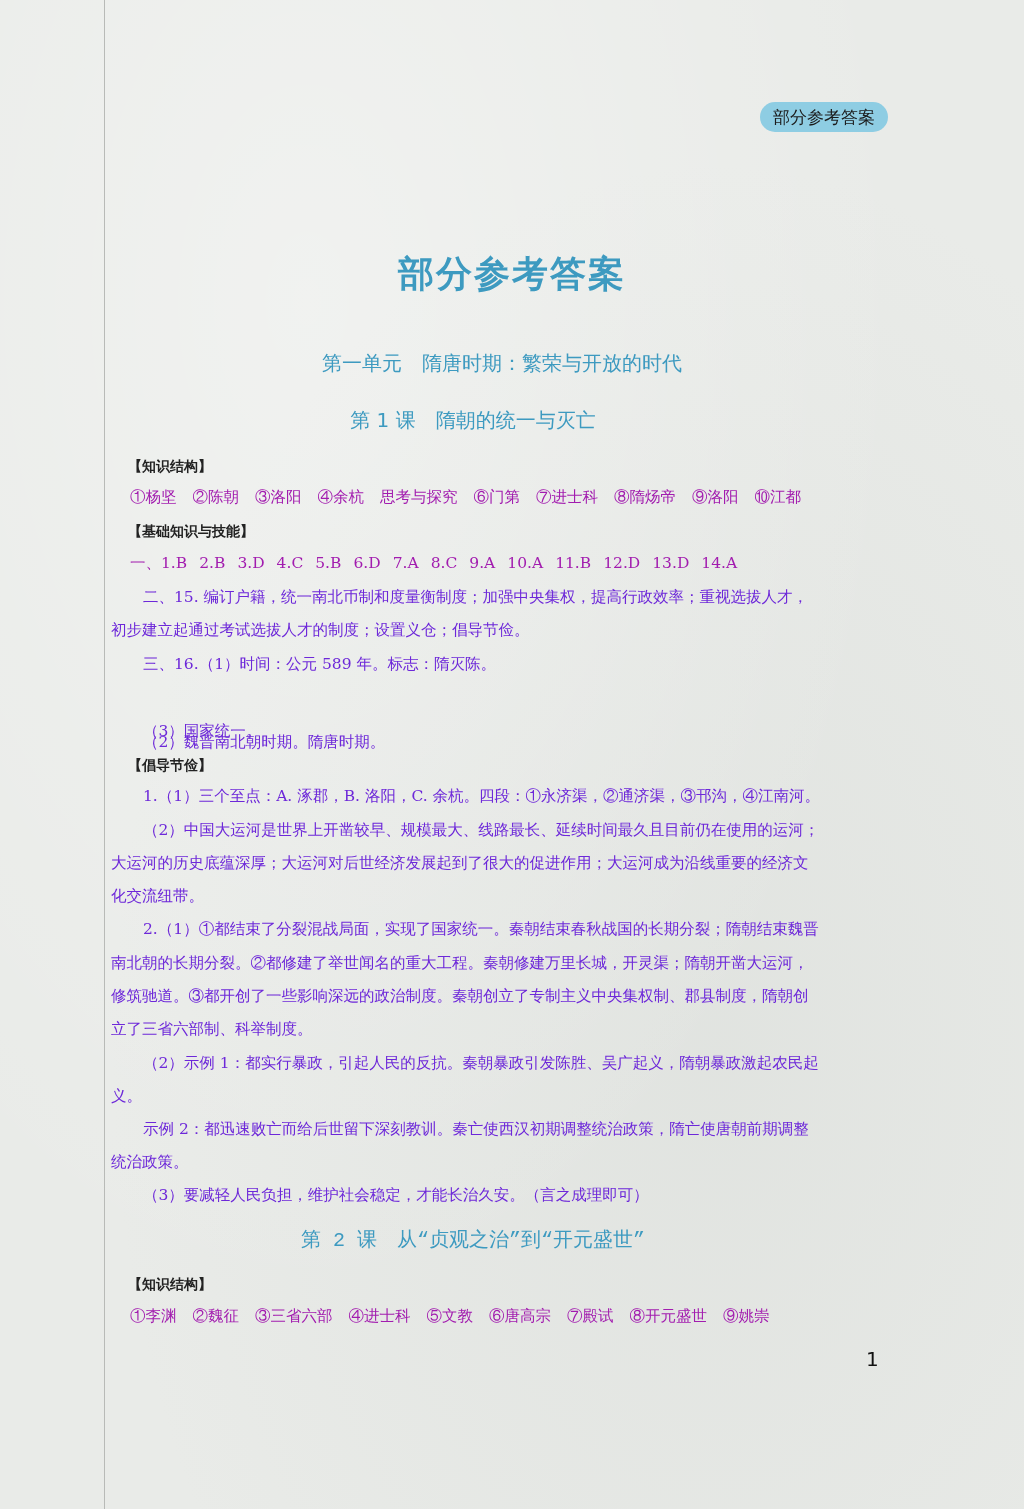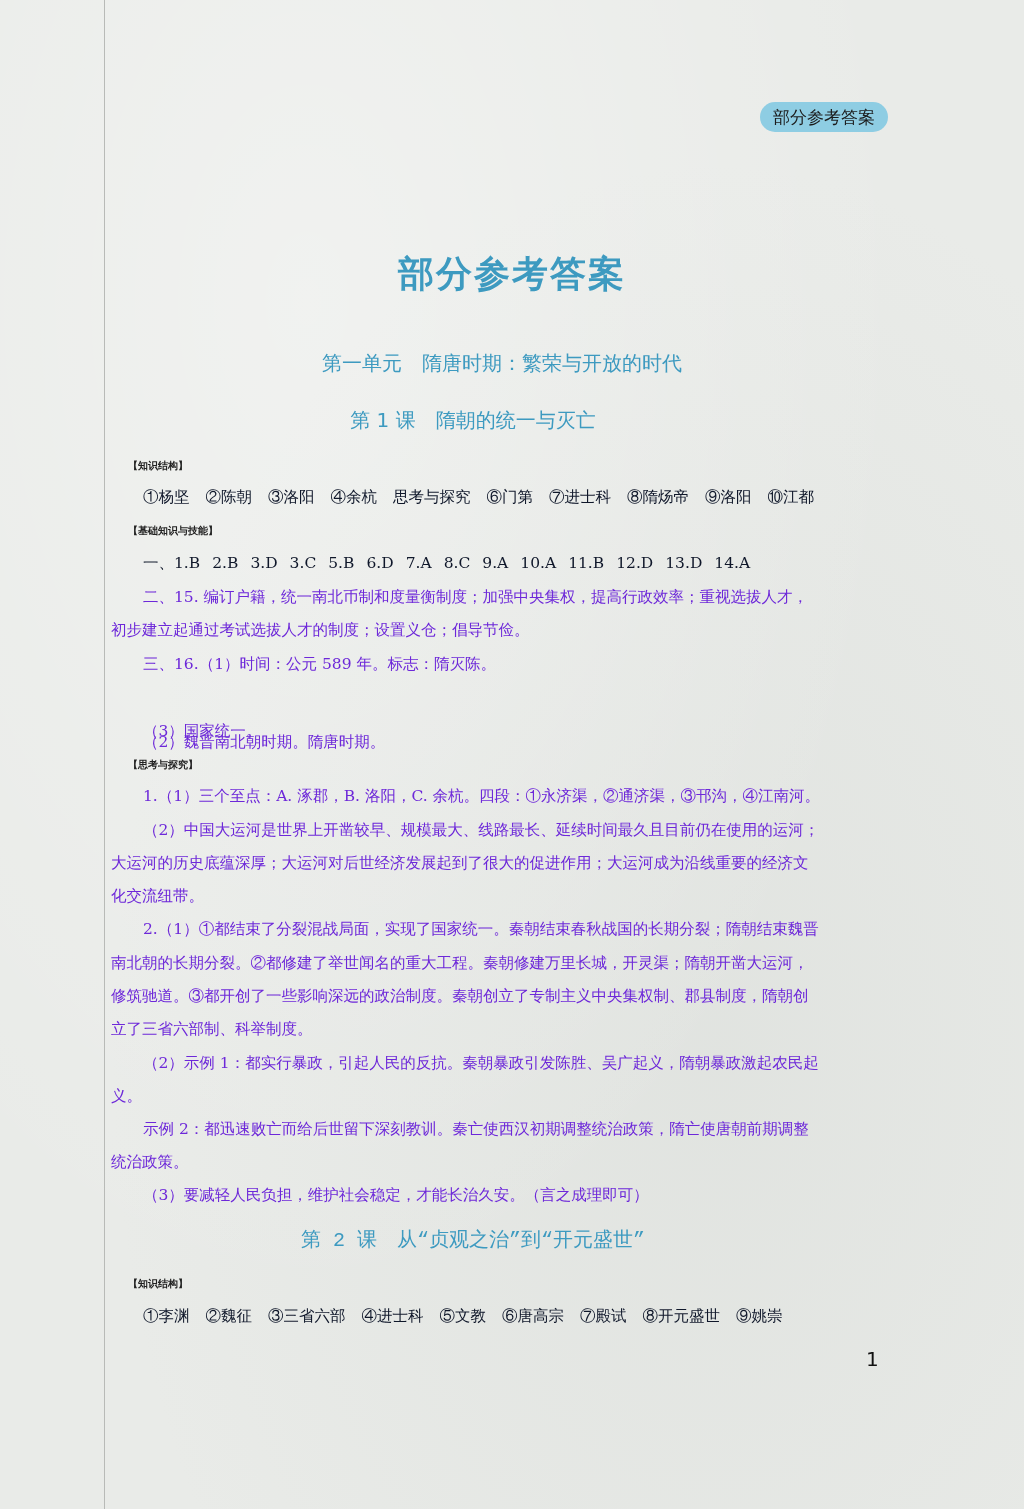--- a/index.html
+++ b/index.html
@@ -84,32 +84,32 @@
       white-space: nowrap;
       color: #6d28d9;
     }
     .indent { left: 143px; }
     .flush { left: 111px; }
     .sec-head {
       position: absolute;
       left: 128px;
       font-family: "DejaVu Sans", "Liberation Sans", sans-serif;
       font-weight: bold;
-      font-size: 10px;
+      font-size: 14px;
       line-height: 20px;
       color: #222;
     }
     .items {
       position: absolute;
-      left: 143px;
+      left: 130px;
       font-size: 15.5px;
       line-height: 20px;
       white-space: nowrap;
       display: flex;
-      color: #0f172a;
+      color: #a21caf;
     }
     .items span { margin-right: 16px; }
     .mc span { margin-right: 12px; }
     .page-number {
       position: absolute;
       left: 866px;
       top: 1347px;
       font-family: "DejaVu Sans", "Liberation Sans", sans-serif;
       font-size: 20px;
       color: #111;
@@ -141,40 +141,40 @@
   <span>⑨洛阳</span>
   <span>⑩江都</span>
 </div>
 
 <div class="sec-head" style="top:521px;">【基础知识与技能】</div>
 <div class="items mc" style="top:553px;">
   <span style="margin-right:0">一、</span>
   <span>1.B</span>
   <span>2.B</span>
   <span>3.D</span>
-  <span>3.C</span>
+  <span>4.C</span>
   <span>5.B</span>
   <span>6.D</span>
   <span>7.A</span>
   <span>8.C</span>
   <span>9.A</span>
   <span>10.A</span>
   <span>11.B</span>
   <span>12.D</span>
   <span>13.D</span>
   <span>14.A</span>
 </div>
 
 <div class="line indent" style="top:587px;">二、15. 编订户籍，统一南北币制和度量衡制度；加强中央集权，提高行政效率；重视选拔人才，</div>
 <div class="line flush" style="top:620px;">初步建立起通过考试选拔人才的制度；设置义仓；倡导节俭。</div>
 <div class="line indent" style="top:654px;">三、16.（1）时间：公元 589 年。标志：隋灭陈。</div>
 <div class="line indent" style="top:688px;margin-top:44px;">（2）魏晋南北朝时期。隋唐时期。</div>
 <div class="line indent" style="top:721px;">（3）国家统一。</div>
 
-<div class="sec-head" style="top:755px;">【思考与探究】</div>
+<div class="sec-head" style="top:755px;">【倡导节俭】</div>
 <div class="line indent" style="top:786px;">1.（1）三个至点：A. 涿郡，B. 洛阳，C. 余杭。四段：①永济渠，②通济渠，③邗沟，④江南河。</div>
 <div class="line indent" style="top:820px;">（2）中国大运河是世界上开凿较早、规模最大、线路最长、延续时间最久且目前仍在使用的运河；</div>
 <div class="line flush" style="top:853px;">大运河的历史底蕴深厚；大运河对后世经济发展起到了很大的促进作用；大运河成为沿线重要的经济文</div>
 <div class="line flush" style="top:886px;">化交流纽带。</div>
 
 <div class="line indent" style="top:919px;">2.（1）①都结束了分裂混战局面，实现了国家统一。秦朝结束春秋战国的长期分裂；隋朝结束魏晋</div>
 <div class="line flush" style="top:953px;">南北朝的长期分裂。②都修建了举世闻名的重大工程。秦朝修建万里长城，开灵渠；隋朝开凿大运河，</div>
 <div class="line flush" style="top:986px;">修筑驰道。③都开创了一些影响深远的政治制度。秦朝创立了专制主义中央集权制、郡县制度，隋朝创</div>
 <div class="line flush" style="top:1019px;">立了三省六部制、科举制度。</div>
 

